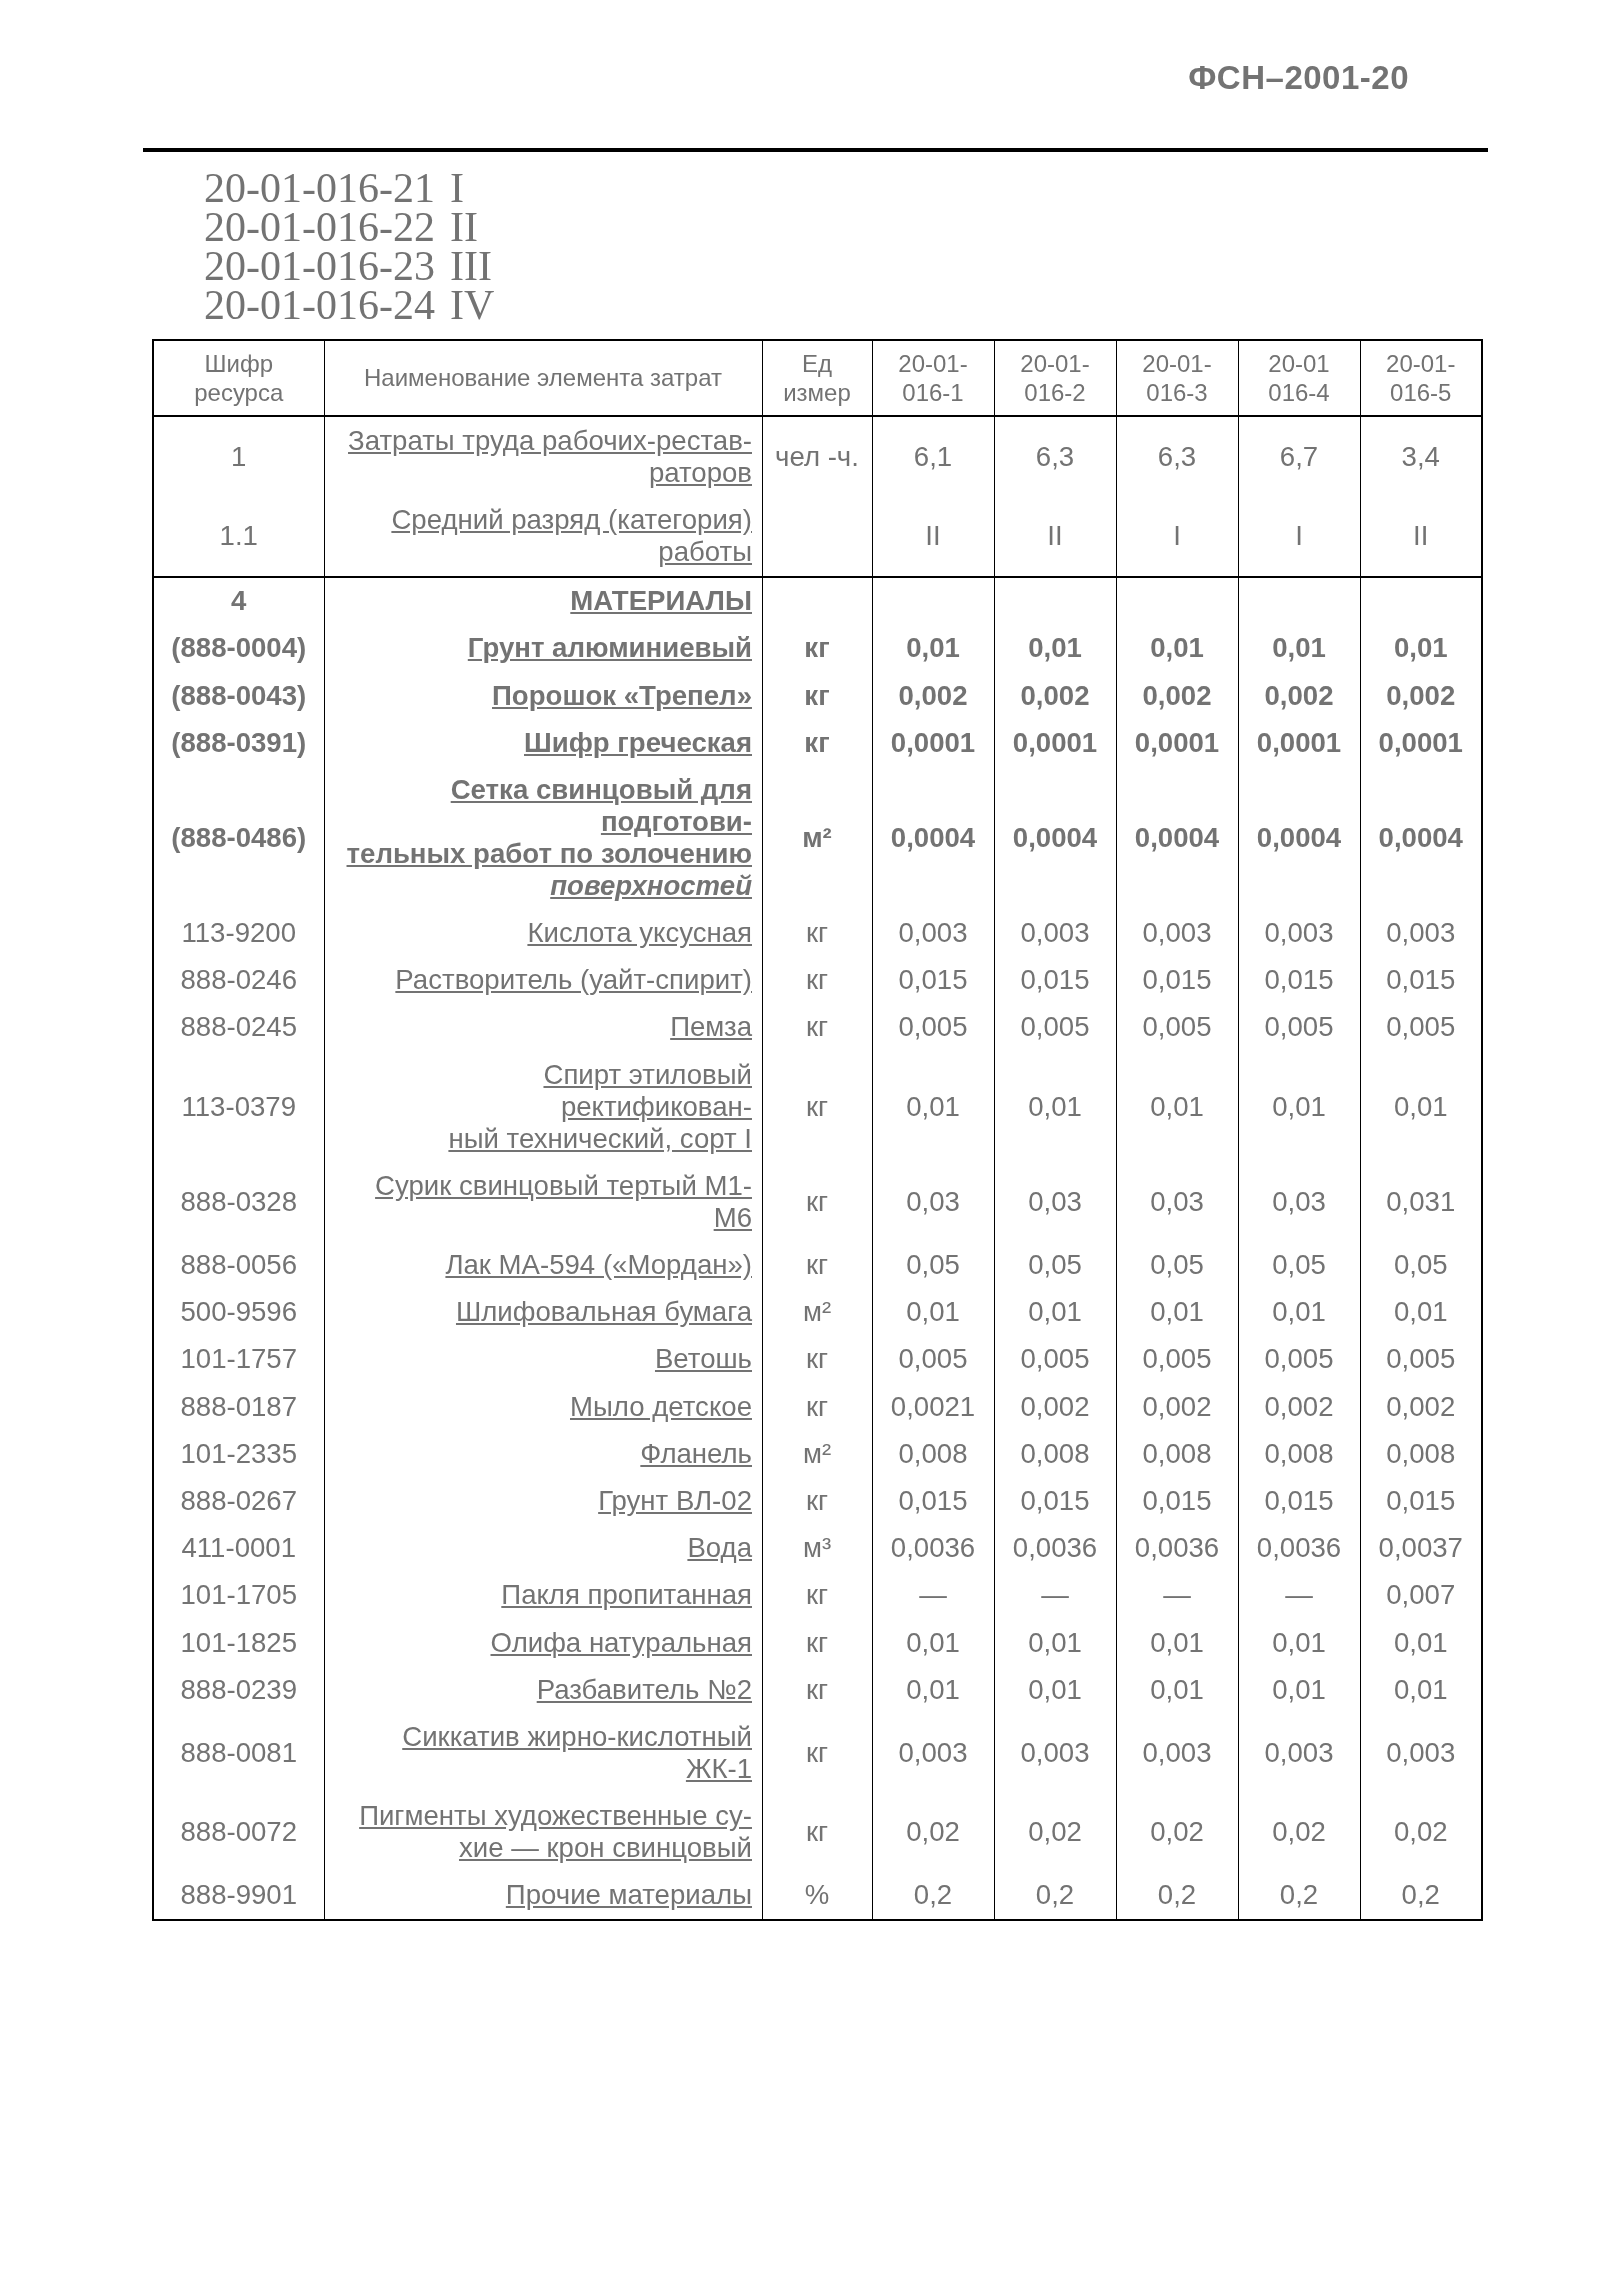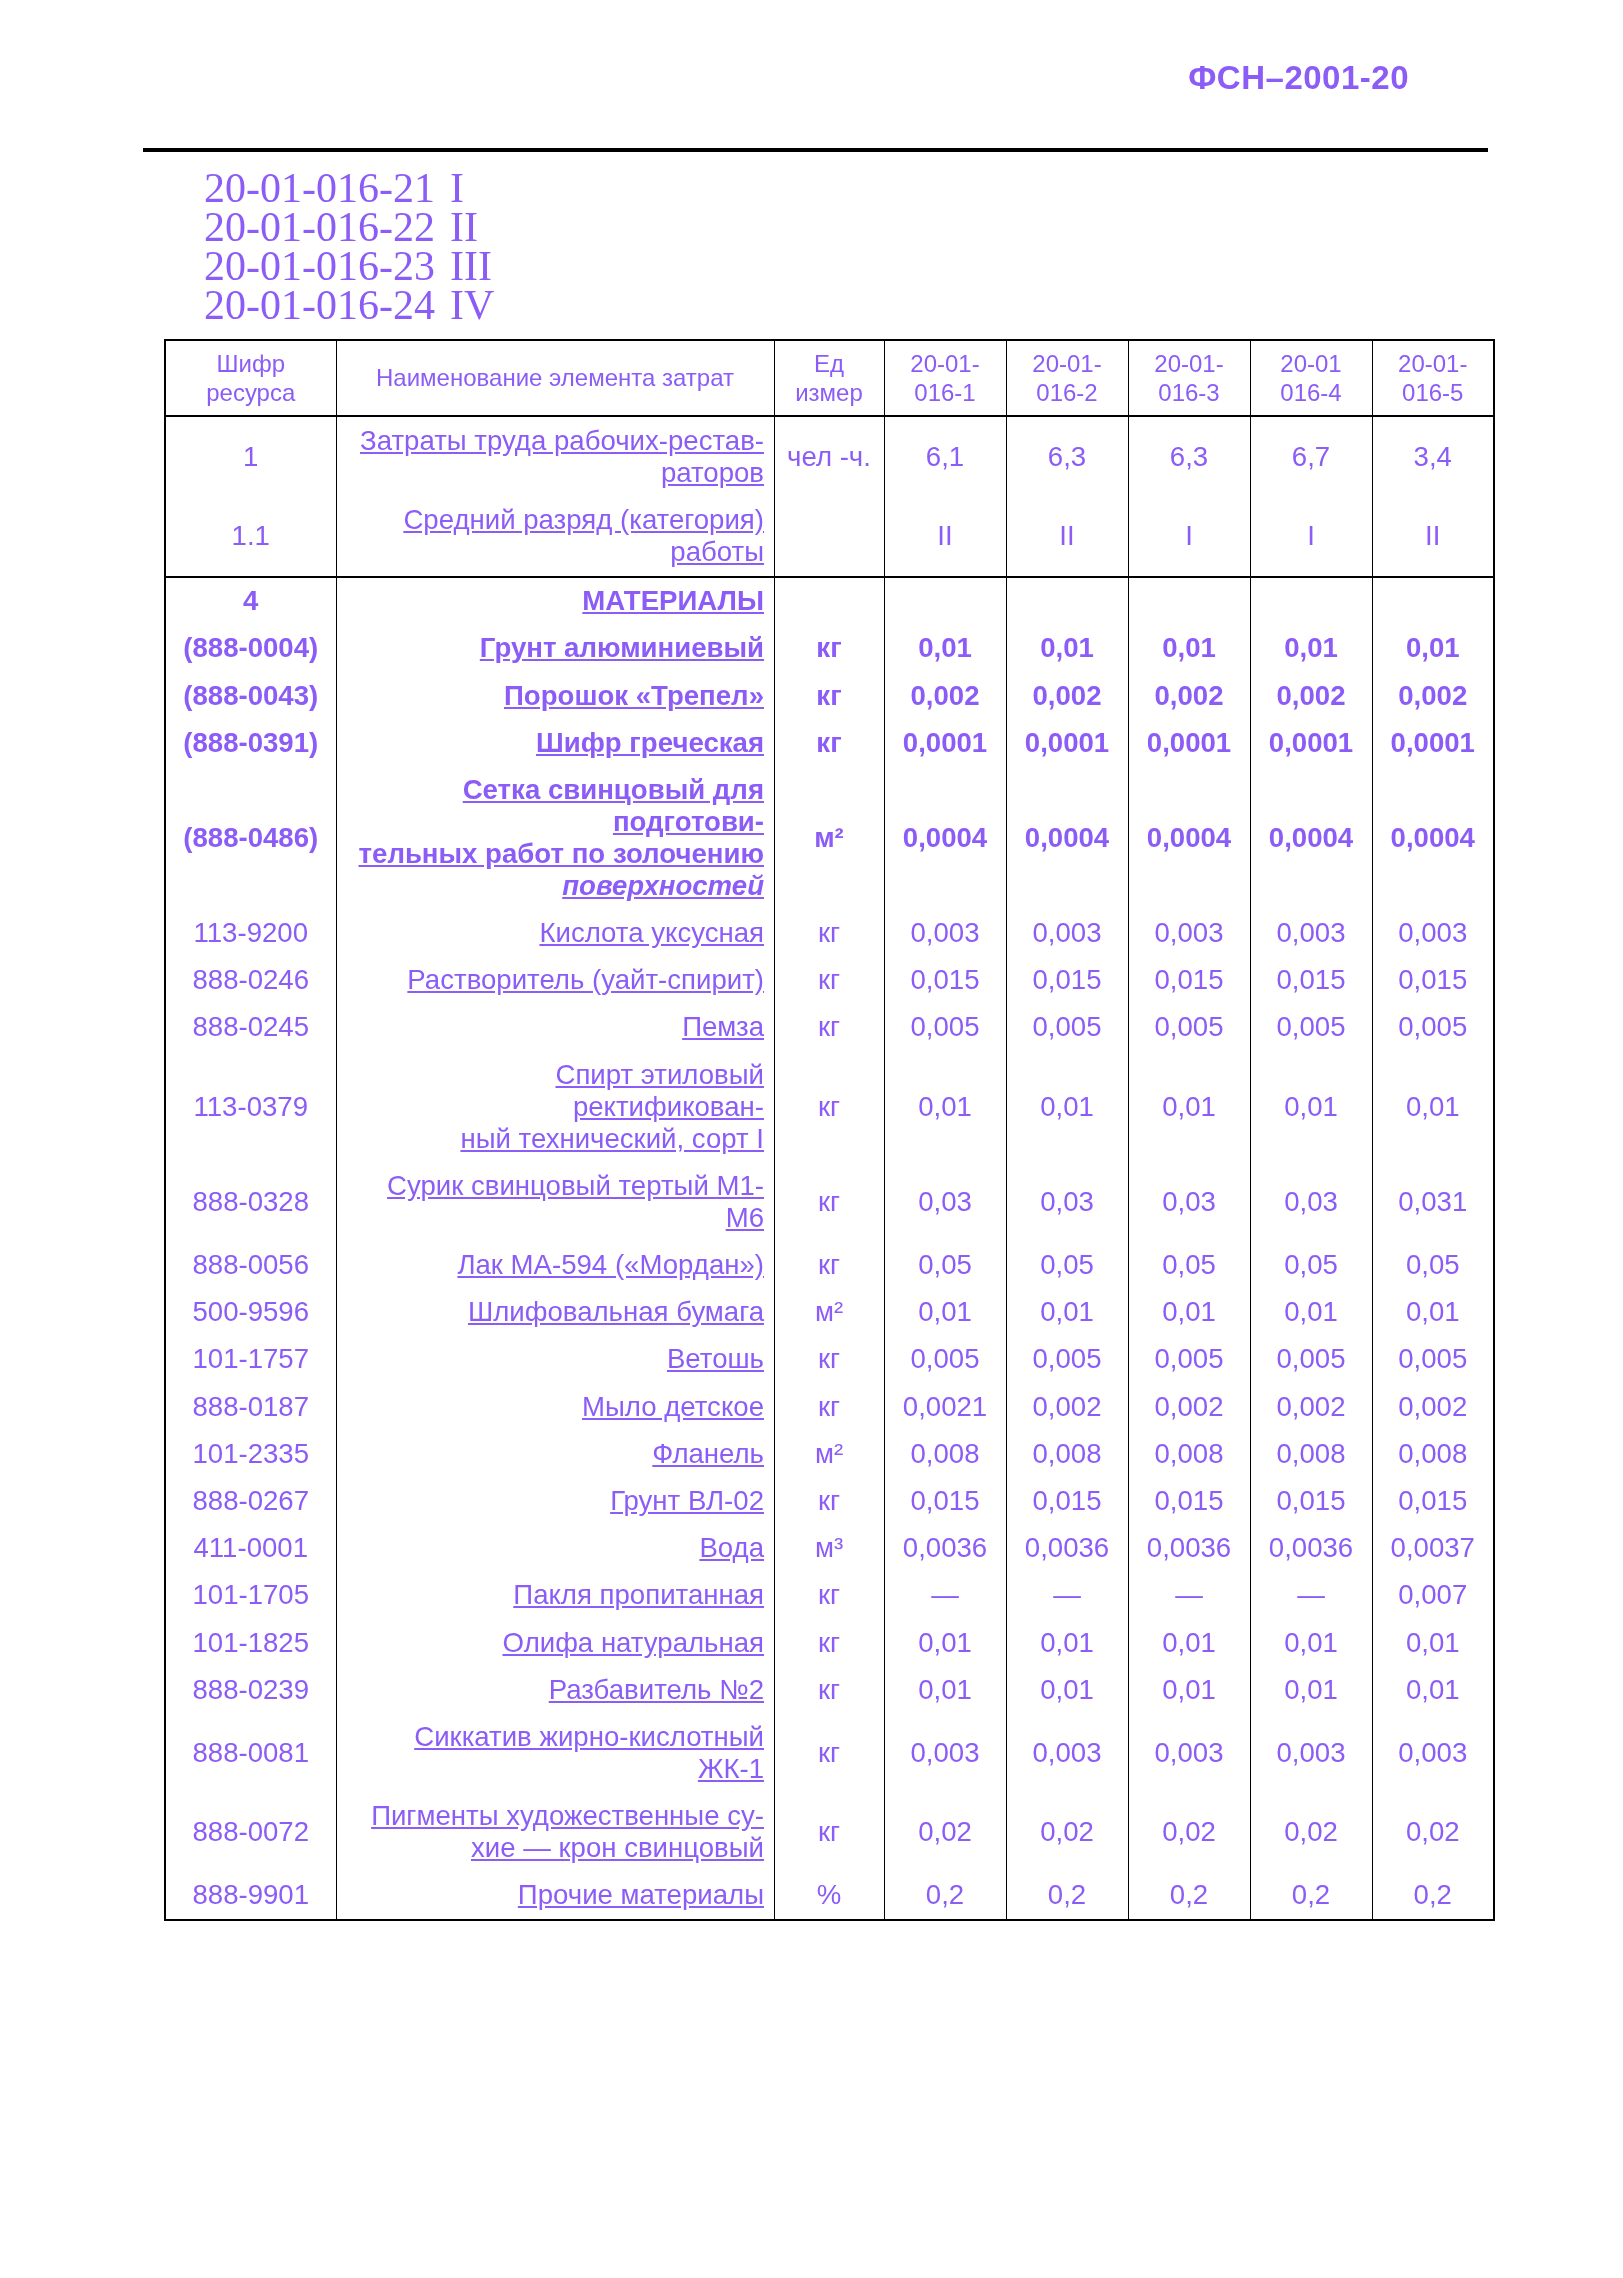--- a/index.html
+++ b/index.html
@@ -6,21 +6,21 @@
     margin: 0;
     padding: 0;
     background: #ffffff;
   }
   .page {
     position: relative;
     width: 1624px;
     height: 2279px;
     background: #ffffff;
     font-family: "Liberation Sans", sans-serif;
-    color: #8b5cf6;
+    color: #737373;
     overflow: hidden;
   }
   .doc-code {
     position: absolute;
     top: 59px;
     right: 215px;
     font-size: 33px;
     font-weight: bold;
     letter-spacing: 0.5px;
   }
@@ -39,21 +39,21 @@
     font-family: "Liberation Serif", serif;
     font-size: 42px;
     line-height: 39px;
   }
   .code-list .code-line { white-space: nowrap; }
   .code-list .norm-code { display: inline-block; }
   .code-list .norm-cat { display: inline-block; margin-left: 15px; }
 
   table.cost-table {
     position: absolute;
-    left: 164px;
+    left: 152px;
     top: 339px;
     width: 1328px;
     border-collapse: collapse;
     border: 2.9px solid #000;
     font-size: 27.6px;
     table-layout: fixed;
   }
   .cost-table col.c-code { width: 171px; }
   .cost-table col.c-name { width: 438px; }
   .cost-table col.c-unit { width: 110px; }

